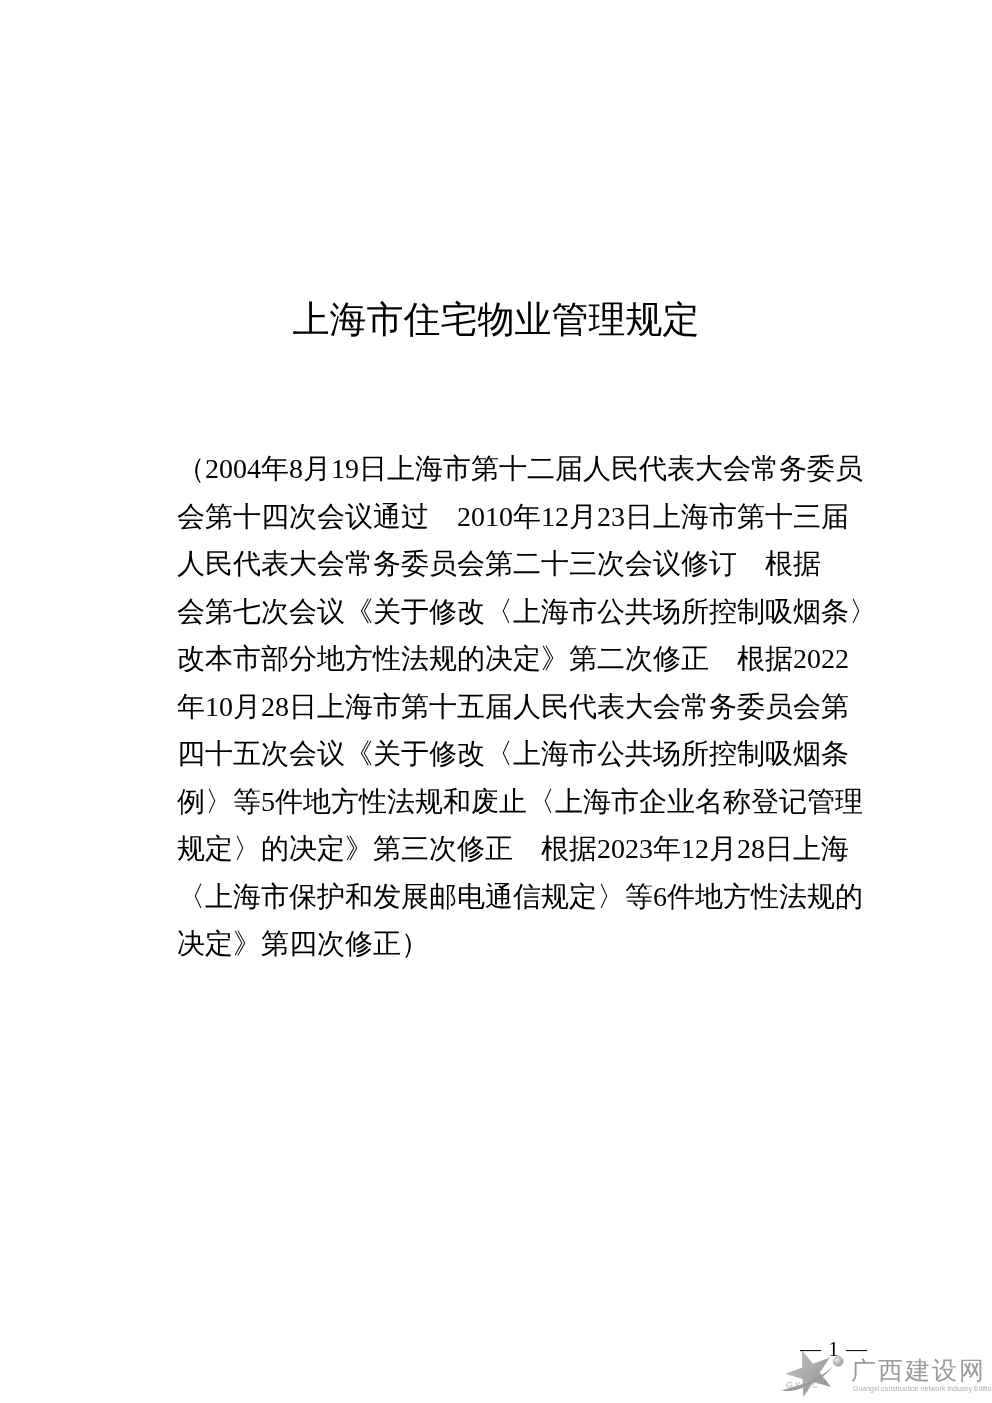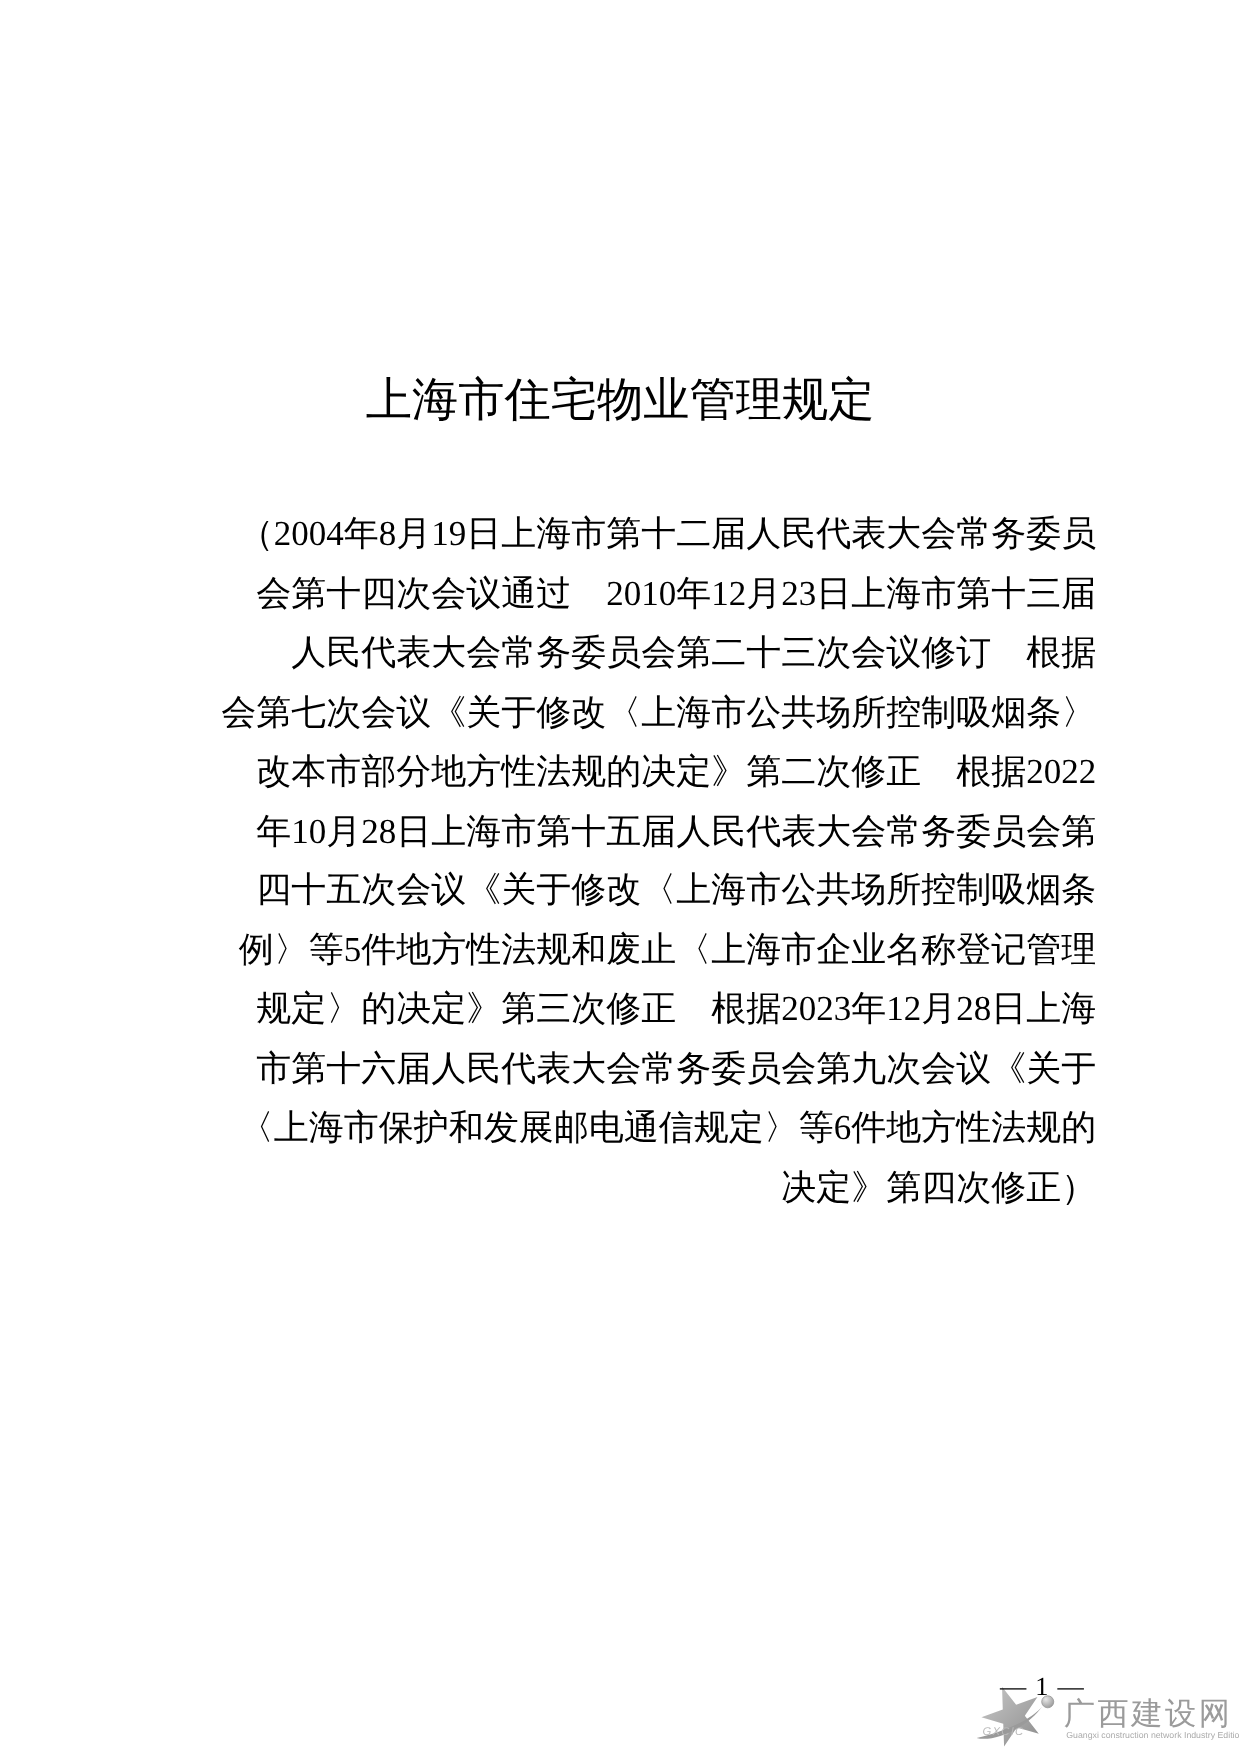--- a/index.html
+++ b/index.html
@@ -25,27 +25,26 @@
     text-align: center;
     font-family: "Liberation Sans", sans-serif;
     font-weight: 400;
     font-size: 37px;
     letter-spacing: 0px;
     color: #000000;
     white-space: nowrap;
   }
   .doc-body {
     position: absolute;
-    top: 404px;
+    top: 445px;
     left: 177px;
     width: 700px;
     font-size: 28px;
     line-height: 47.5px;
     color: #000000;
-    text-align: right;
   }
   .doc-line {
     white-space: nowrap;
     height: 47.5px;
   }
   .page-number {
     position: absolute;
     top: 1337px;
     left: 800px;
     font-size: 21px;
@@ -110,21 +109,20 @@
   <div class="doc-body">
     <div class="doc-line">（2004年8月19日上海市第十二届人民代表大会常务委员</div>
     <div class="doc-line">会第十四次会议通过　2010年12月23日上海市第十三届</div>
     <div class="doc-line">人民代表大会常务委员会第二十三次会议修订　根据</div>
     <div class="doc-line">会第七次会议《关于修改〈上海市公共场所控制吸烟条〉</div>
     <div class="doc-line">改本市部分地方性法规的决定》第二次修正　根据2022</div>
     <div class="doc-line">年10月28日上海市第十五届人民代表大会常务委员会第</div>
     <div class="doc-line">四十五次会议《关于修改〈上海市公共场所控制吸烟条</div>
     <div class="doc-line">例〉等5件地方性法规和废止〈上海市企业名称登记管理</div>
     <div class="doc-line">规定〉的决定》第三次修正　根据2023年12月28日上海</div>
-    <div class="doc-line">市第十六届人民代表大会常务委员会第九次会议《关于</div>
     <div class="doc-line">〈上海市保护和发展邮电通信规定〉等6件地方性法规的</div>
     <div class="doc-line">决定》第四次修正）</div>
   </div>
 
   <div class="page-number">— 1 —</div>
 
   <div class="watermark">
     <svg class="star-logo" viewBox="0 0 80 56" xmlns="http://www.w3.org/2000/svg">
       <defs>
         <linearGradient id="starGrad" x1="0" y1="0" x2="1" y2="1">

